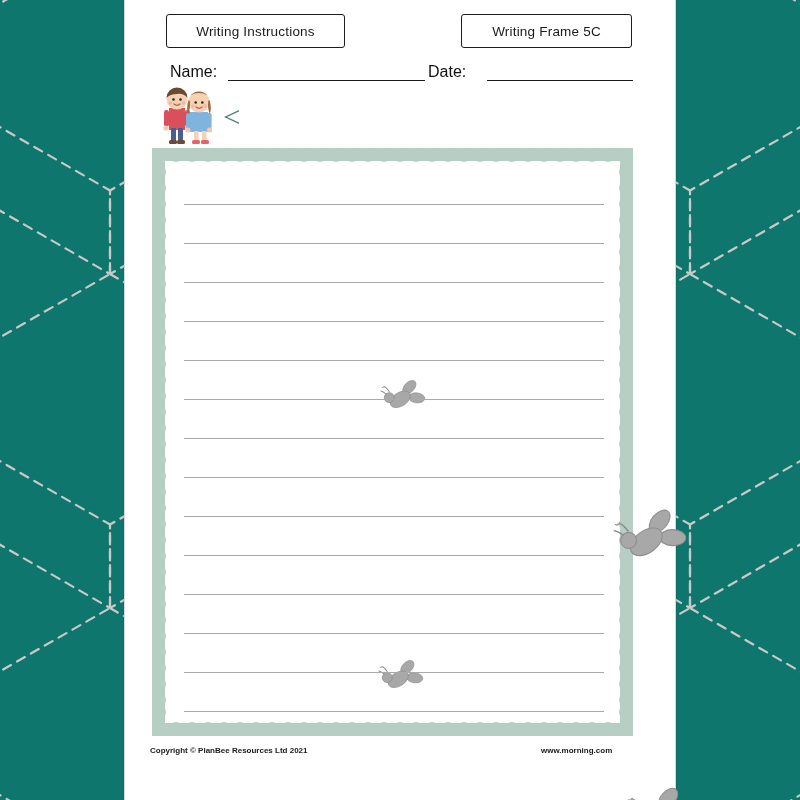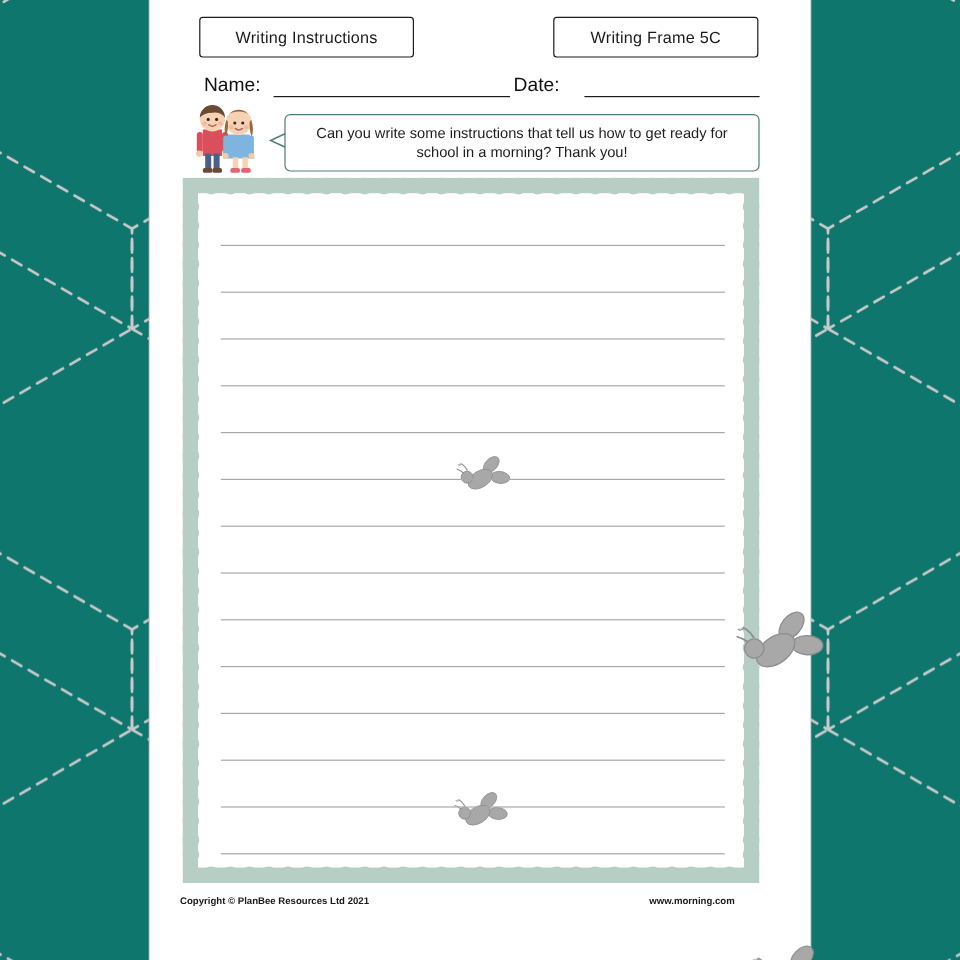--- a/index.html
+++ b/index.html
@@ -267,21 +267,20 @@
       <circle cx="40.7" cy="16.5" r="1.3" fill="#2b2b2b"></circle>
       <circle cx="47.3" cy="16.5" r="1.3" fill="#2b2b2b"></circle>
       <path d="M41 21 q3 2.6 6 0" stroke="#b5605e" stroke-width="1.2" fill="none" stroke-linecap="round"></path>
       <circle cx="37.8" cy="20" r="1.8" fill="#f0a9a0" opacity="0.7"></circle>
       <circle cx="50.2" cy="20" r="1.8" fill="#f0a9a0" opacity="0.7"></circle>
     </g>
   </svg>
 
   <div class="bubble-tail"></div>
   <div class="bubble-tail-inner"></div>
-  <div class="bubble">Can you write some instructions that tell us how to get ready for school in a morning? Thank you!</div>
 
   <div class="frame">
     <svg class="frame-scallop" viewBox="0 0 481 588" xmlns="http://www.w3.org/2000/svg">
       <defs>
         <mask id="scallopmask">
           <rect x="0" y="0" width="481" height="588" fill="#fff"></rect>
           <g fill="#000">
             <rect x="13" y="13" width="455" height="562"></rect>
           </g>
         </mask>

